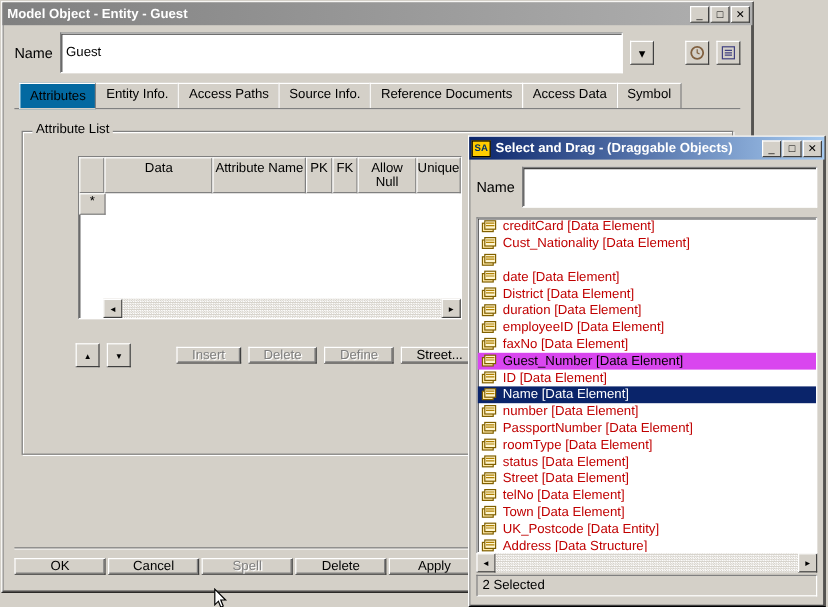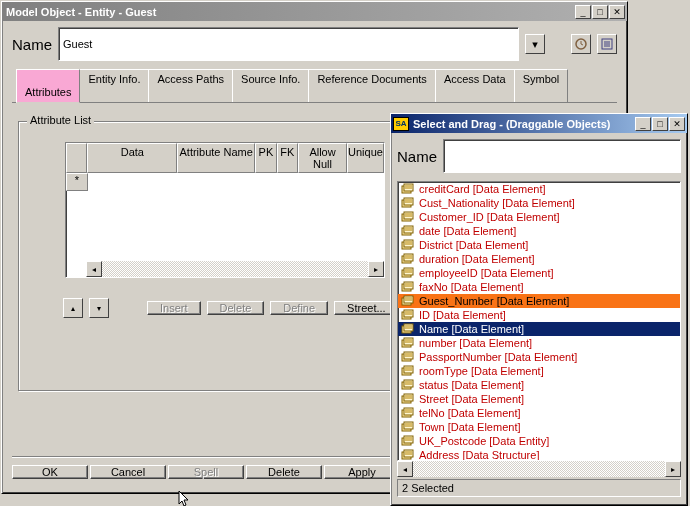--- a/index.html
+++ b/index.html
@@ -9,28 +9,28 @@
 .window { position: absolute; background: #d4d0c8; border: 1px solid #000; border-top: 1px solid #fff; border-left: 1px solid #fff; box-shadow: 1px 1px 0 #808080 inset, -1px -1px 0 #404040 inset; }
 .titlebar { display: flex; align-items: center; height: 19px; background: linear-gradient(to right, #808080, #b0b0b0); color: #fff; padding: 0 2px; }
 .titlebar.active { background: linear-gradient(to right, #0a246a, #a6caf0); }
 .titlebar .title { flex: 1; font-weight: bold; padding-left: 2px; }
 .tb-btns { display: flex; gap: 1px; }
 .tb-btn { width: 16px; height: 14px; background: #d4d0c8; border: 1px solid #fff; border-right-color: #404040; border-bottom-color: #404040; display: flex; align-items: center; justify-content: center; font-family: Arial; font-size: 9px; color: #000; cursor: pointer; }
 
 
 .main-content { padding: 6px 10px; }
 .row { display: flex; align-items: center; gap: 6px; margin-bottom: 8px; }
-.label { font-size: 15px; }
+.label { font-size: 12px; }
 .textbox { flex: 1; height: 20px; background: #fff; border: 1px solid #808080; border-right-color: #fff; border-bottom-color: #fff; box-shadow: inset 1px 1px 0 #404040; padding: 16px 4px; }
 .sqbtn { width: 20px; height: 20px; background: #d4d0c8; border: 1px solid #fff; border-right-color: #404040; border-bottom-color: #404040; display: flex; align-items: center; justify-content: center; cursor: pointer; }
 
 
 .tabs { display: flex; border-bottom: 1px solid #fff; margin-top: 4px; margin-left: 4px; }
 .tab { padding: 3px 8px; background: #d4d0c8; border: 1px solid #fff; border-right-color: #808080; border-bottom: none; margin-right: -1px; position: relative; cursor: pointer; }
-.tab.active { background: #f9a8d4; z-index: 2; border-bottom: 1px solid #d4d0c8; margin-bottom: -1px; padding-top:16px; padding-bottom:4px;}
+.tab.active { background: #0369a1; z-index: 2; border-bottom: 1px solid #d4d0c8; margin-bottom: -1px; padding-top:4px; padding-bottom:4px;}
 .tabline { border-top: 1px solid #808080; margin-top:-1px;}
 
 
 .groupbox { border: 1px solid #808080; box-shadow: 1px 1px 0 #fff inset, 1px 1px 0 #fff; margin: 18px 6px 6px 6px; padding: 14px 10px 10px 10px; position: relative; }
 .groupbox .legend { position: absolute; top: -8px; left: 8px; background: #d4d0c8; padding: 0 3px; }
 
 
 .grid-wrap { background: #fff; border: 1px solid #808080; border-right-color:#fff; border-bottom-color:#fff; box-shadow: inset 1px 1px 0 #404040; height: 136px; position: relative; margin-top:6px; }
 .grid-head { display: flex; background: #d4d0c8; }
 .gh { border: 1px solid #fff; border-right-color: #808080; border-bottom-color: #808080; text-align: center; padding: 2px 0; font-size:11px; }
@@ -48,21 +48,21 @@
 
 .bottom-bar { position:absolute; bottom:14px; left:10px; right:10px; display:flex; gap:2px; border-top:1px solid #808080; box-shadow: 0 1px 0 #fff inset; padding-top:8px;}
 .bottom-bar .btn { flex-basis: 76px; }
 
 
 .win2 { left: 390px; top: 113px; width: 298px; height: 393px; }
 .win2-body { padding: 6px; }
 .listbox { background:#fff; border:1px solid #808080; border-right-color:#fff; border-bottom-color:#fff; box-shadow: inset 1px 1px 0 #404040; height: 280px; overflow:hidden; margin-top:6px; position:relative;}
 .li { display:flex; align-items:center; gap:4px; padding:0 3px; height:14px; color:#c00000; cursor:pointer; white-space:nowrap;}
 .li.sel { background:#0a246a; color:#fff;align-items:center; }
-.li.sel2 { background:#f97316; color:#000; }
+.li.sel2 { background:#d946ef; color:#000; }
 .li-icon { width:14px; height:12px; display:inline-flex; }
 .li-icon svg { width:14px; height:12px; }
 .hscroll2 { display:flex; height:16px; margin-top:0px;}
 .statusbar { border:1px solid #808080; border-top-color:#808080; border-left-color:#808080; border-right-color:#fff; border-bottom-color:#fff; padding:2px 4px; margin-top:2px; background:#d4d0c8;}
 
 .sa-badge { width:16px; height:14px; background:#ffcc00; color:#003366; font-size:8px; font-weight:bold; display:flex; align-items:center; justify-content:center; margin-right:2px; border:1px solid #000;}
 
 .cursor { position:absolute; left:178px; top:490px; pointer-events:none; z-index:100;}
 </style>
 </head>
@@ -189,21 +189,20 @@
           <span>Cust_Nationality  [Data Element]</span>
         </div>
         <div class="li">
           <span class="li-icon">
             <svg viewBox="0 0 14 12">
               <rect x="1" y="3" width="9" height="7" fill="#ffe9a8" stroke="#806000"></rect>
               <rect x="3" y="1" width="9" height="7" fill="#fff6d0" stroke="#806000"></rect>
               <path d="M4 3h7M4 5h7" stroke="#b08000"></path>
             </svg>
           </span>
-          <span>Customer_ID  [Data Element]</span>
         </div>
         <div class="li">
           <span class="li-icon">
             <svg viewBox="0 0 14 12">
               <rect x="1" y="3" width="9" height="7" fill="#ffe9a8" stroke="#806000"></rect>
               <rect x="3" y="1" width="9" height="7" fill="#fff6d0" stroke="#806000"></rect>
               <path d="M4 3h7M4 5h7" stroke="#b08000"></path>
             </svg>
           </span>
           <span>date  [Data Element]</span>

